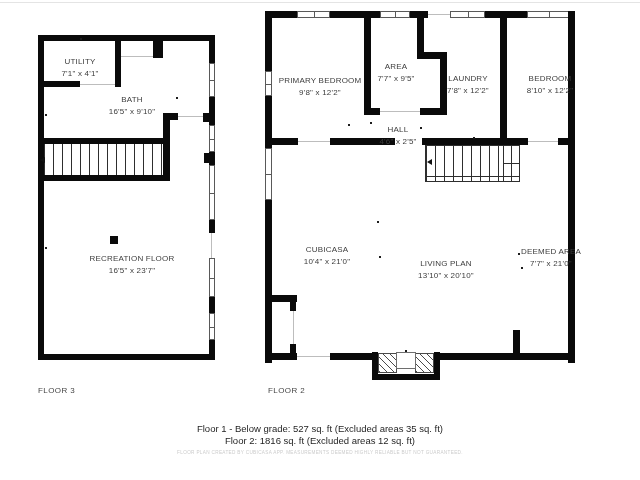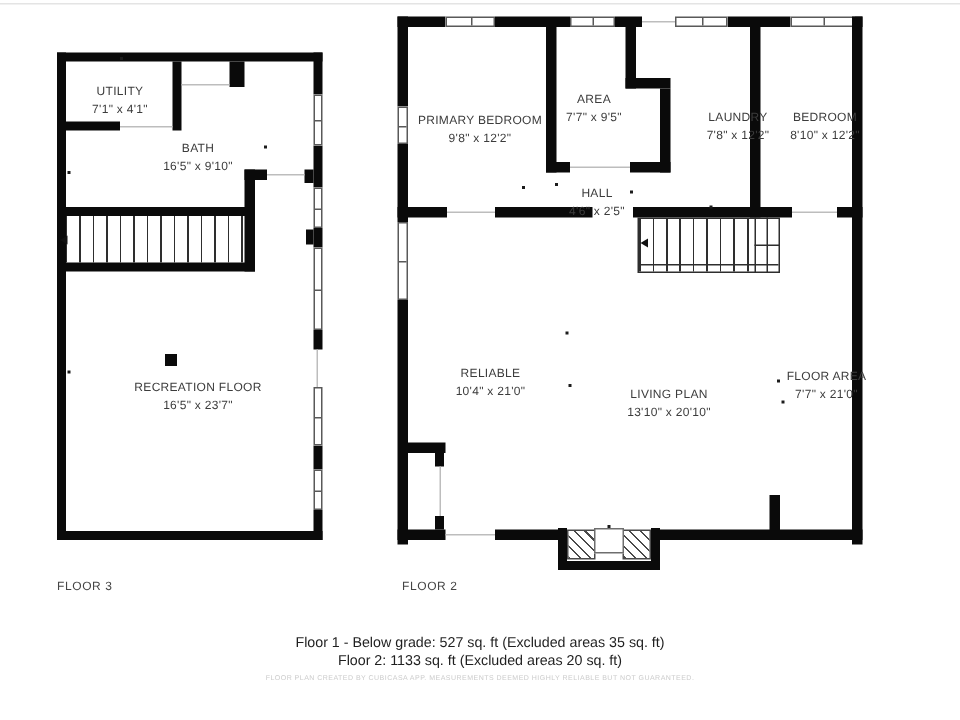--- a/index.html
+++ b/index.html
@@ -168,46 +168,46 @@
     <div class="tick" style="left:420px;top:127px;"></div>
 
     <div class="room-label" style="left:320px;top:86px;">
       <div>PRIMARY BEDROOM</div>
       <div>9'8" x 12'2"</div>
     </div>
     <div class="room-label" style="left:396px;top:72px;">
       <div>AREA</div>
       <div>7'7" x 9'5"</div>
     </div>
-    <div class="room-label" style="left:492px;top:84px;">
+    <div class="room-label" style="left:468px;top:84px;">
       <div>LAUNDRY</div>
       <div>7'8" x 12'2"</div>
     </div>
     <div class="room-label" style="left:550px;top:84px;">
       <div>BEDROOM</div>
       <div>8'10" x 12'2"</div>
     </div>
     <div class="room-label" style="left:398px;top:135px;">
       <div>HALL</div>
       <div>4'6" x 2'5"</div>
     </div>
     <div class="room-label" style="left:327px;top:255px;">
-      <div>RELIABLE</div>
+      <div>CUBICASA</div>
       <div>10'4" x 21'0"</div>
     </div>
     <div class="room-label" style="left:446px;top:269px;">
       <div>LIVING PLAN</div>
       <div>13'10" x 20'10"</div>
     </div>
     <div class="room-label" style="left:551px;top:257px;">
-      <div>FLOOR AREA</div>
+      <div>DEEMED AREA</div>
       <div>7'7" x 21'0"</div>
     </div>
     <div class="floor-label" style="left:268px;top:386px;">FLOOR 2</div>
   </div>
 
   <div class="footer">
     <div class="detail">Floor 1 - Below grade: 527 sq. ft (Excluded areas 35 sq. ft)</div>
-    <div class="detail">Floor 2: 1133 sq. ft (Excluded areas 20 sq. ft)</div>
+    <div class="detail">Floor 2: 1816 sq. ft (Excluded areas 12 sq. ft)</div>
     <div class="disclaimer">FLOOR PLAN CREATED BY CUBICASA APP. MEASUREMENTS DEEMED HIGHLY RELIABLE BUT NOT GUARANTEED.</div>
   </div>
 
 </div>
 
 </body></html>

